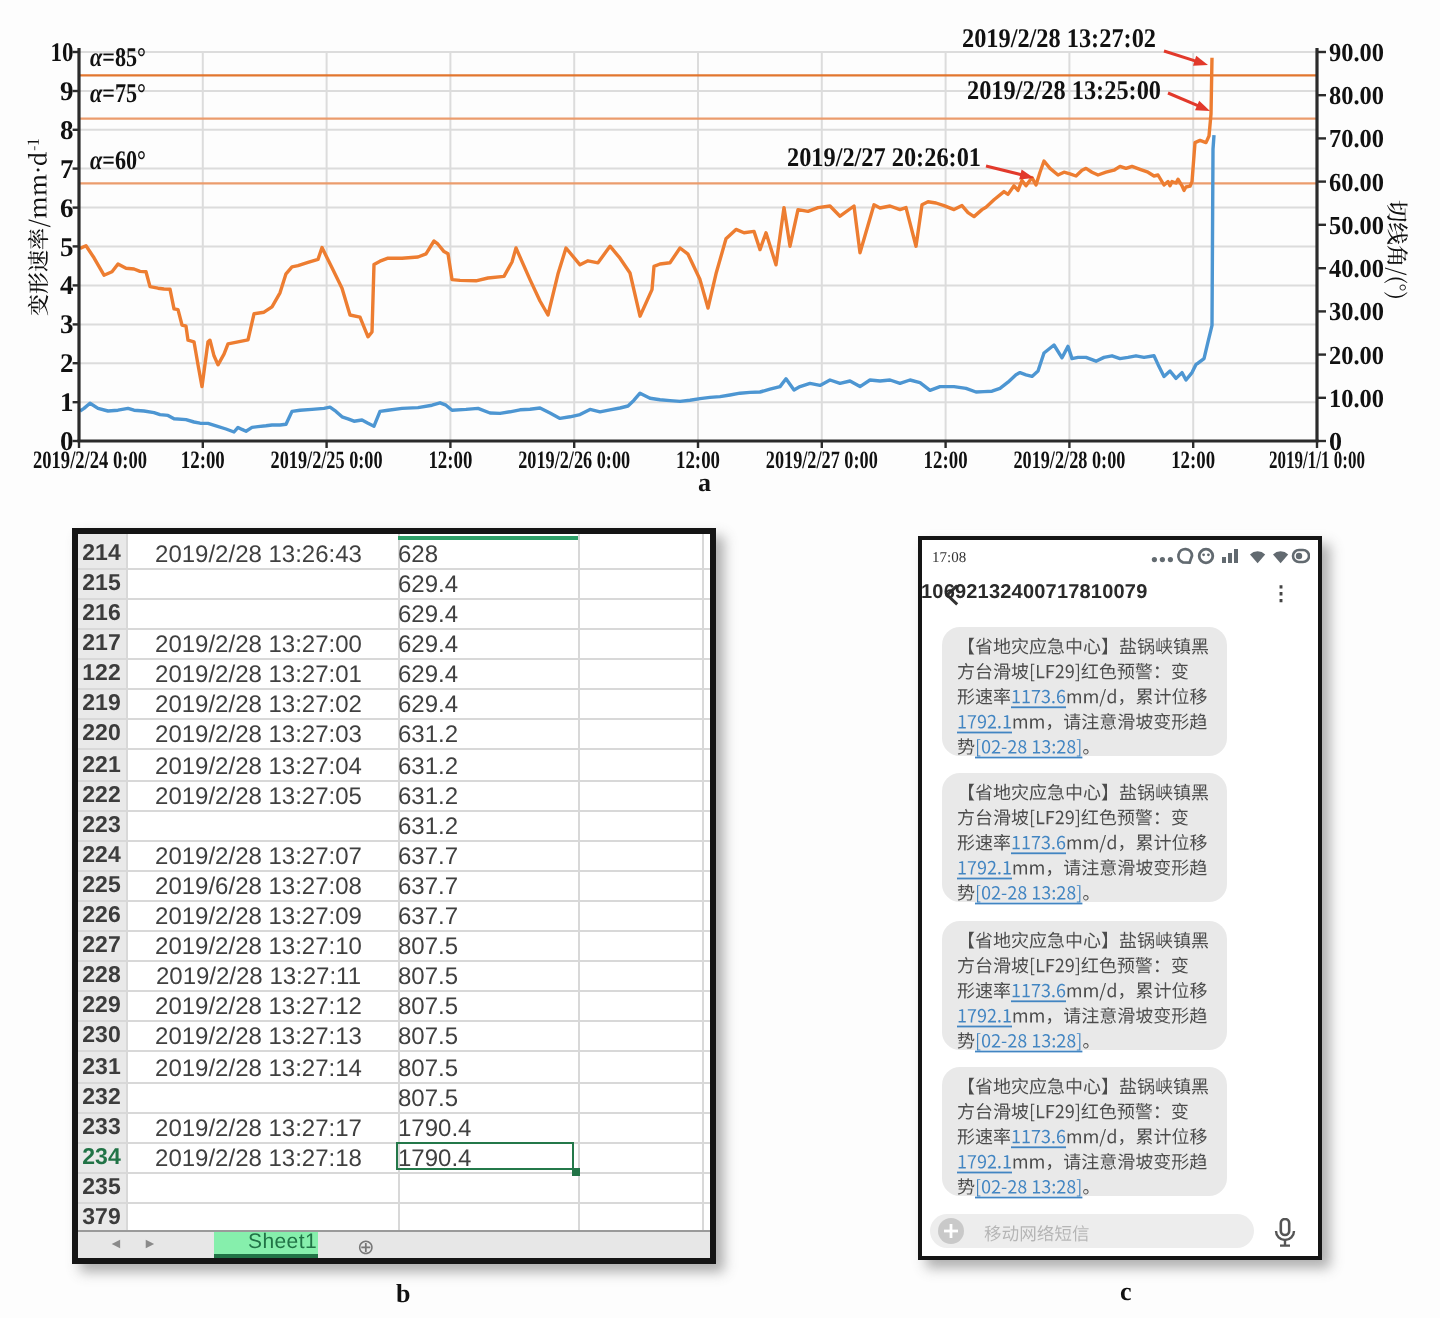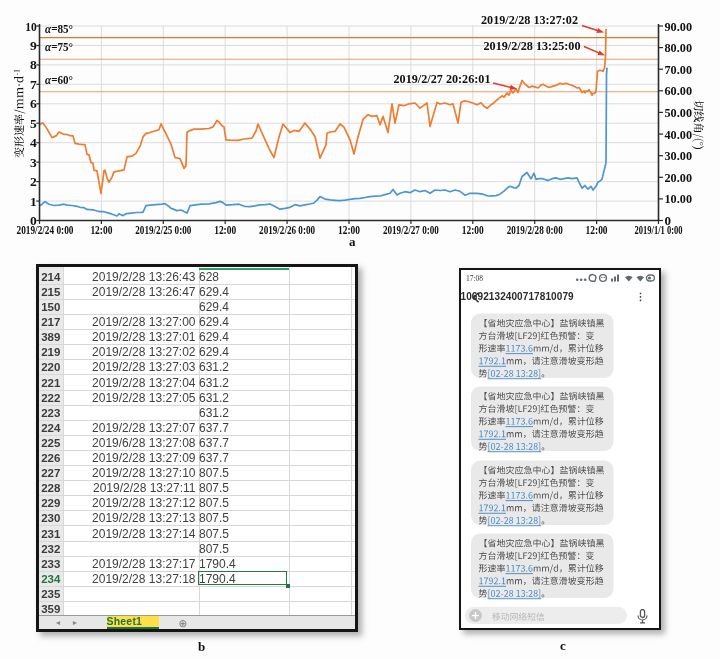--- a/index.html
+++ b/index.html
@@ -2,25 +2,25 @@
 <html><head><meta charset="utf-8"><style>
 html,body{margin:0;padding:0}
 body{width:720px;height:659px;background:#fdfdfd;font-family:"Liberation Sans",sans-serif;position:relative;overflow:hidden}
 #sheet{position:absolute;left:35.5px;top:264px;width:316.5px;height:362px;background:#fff;
 border:3px solid #151515;box-shadow:4px 4px 6px rgba(80,80,80,.45)}
 #sheet .colhd{position:absolute;top:0;bottom:13px;background:#e9e9e9;border-right:1px solid #c8c8c8}
 #sheet .vline{position:absolute;top:0;bottom:13px;width:1px;background:#d8d8d8}
 #sheet .row{position:absolute;left:0;width:100%;height:15.1px;border-bottom:1px solid #d8d8d8;box-sizing:border-box}
 #sheet .rn{position:absolute;left:0;width:24.5px;text-align:center;font-size:11.5px;font-weight:bold;color:#3c3c3c;line-height:14.4px}
 #sheet .rnsel{color:#217346}
-#sheet .ts{position:absolute;left:24.5px;width:132.5px;text-align:right;font-size:12px;color:#404040;line-height:14.8px}
+#sheet .ts{position:absolute;left:24.5px;width:132.5px;text-align:center;font-size:12px;color:#404040;line-height:14.8px}
 #sheet .val{position:absolute;left:160.5px;width:86px;text-align:left;font-size:12px;color:#404040;line-height:14.8px}
 #tabbar{position:absolute;left:0;right:0;bottom:0;height:13px;background:#e7e7e7;border-top:1px solid #9a9a9a}
-#sheettab{position:absolute;left:68px;top:0;width:52px;height:11px;background:#fde047;border-bottom:2px solid #217346;
-color:#217346;font-weight:bold;font-size:10.5px;text-align:left;line-height:11px;letter-spacing:0.2px}
+#sheettab{position:absolute;left:68px;top:0;width:52px;height:11px;background:#86efac;border-bottom:2px solid #217346;
+color:#217346;font-weight:normal;font-size:10.5px;text-align:right;line-height:11px;letter-spacing:0.2px}
 #phone{position:absolute;left:458.5px;top:267.5px;width:198px;height:358px;background:#fff;
 border:2.5px solid #151515;box-shadow:4px 4px 6px rgba(80,80,80,.45)}
 .sub{position:absolute;font-family:"Liberation Serif",serif;font-size:13px;font-weight:bold;color:#111}
 </style></head><body>
 <svg width="720" height="252" viewBox="0 0 720 252" style="position:absolute;left:0;top:0">
     <g stroke="#dcdcdc" stroke-width="1">
       <line x1="39.5" y1="201.1" x2="658.5" y2="201.1"></line>
       <line x1="39.5" y1="181.6" x2="658.5" y2="181.6"></line>
       <line x1="39.5" y1="162.2" x2="658.5" y2="162.2"></line>
       <line x1="39.5" y1="142.7" x2="658.5" y2="142.7"></line>
@@ -151,34 +151,33 @@
     <div class="vline" style="left:250.5px"></div>
     <div class="vline" style="left:312.5px"></div>
     <div style="position:absolute;left:160.5px;top:1.2px;width:90px;height:2px;background:#2e9e68"></div>
     <div class="row" style="top:2.8px">
       <div class="rn">214</div>
       <div class="ts">2019/2/28 13:26:43</div>
       <div class="val">628</div>
     </div>
     <div class="row" style="top:17.9px">
       <div class="rn">215</div>
-      <div class="ts">2019/2/28 13:26:47</div>
       <div class="val">629.4</div>
     </div>
     <div class="row" style="top:33.0px">
-      <div class="rn">150</div>
+      <div class="rn">216</div>
       <div class="val">629.4</div>
     </div>
     <div class="row" style="top:48.1px">
       <div class="rn">217</div>
       <div class="ts">2019/2/28 13:27:00</div>
       <div class="val">629.4</div>
     </div>
     <div class="row" style="top:63.2px">
-      <div class="rn">389</div>
+      <div class="rn">122</div>
       <div class="ts">2019/2/28 13:27:01</div>
       <div class="val">629.4</div>
     </div>
     <div class="row" style="top:78.3px">
       <div class="rn">219</div>
       <div class="ts">2019/2/28 13:27:02</div>
       <div class="val">629.4</div>
     </div>
     <div class="row" style="top:93.4px">
       <div class="rn">220</div>
@@ -252,21 +251,21 @@
       <div class="rn rnsel">234</div>
       <div class="ts">2019/2/28 13:27:18</div>
       <div class="val">1790.4</div>
     </div>
     <div class="row" style="top:319.9px">
       <div class="rn">235</div>
       <div class="ts"></div>
       <div class="val"></div>
     </div>
     <div class="row" style="top:335.0px">
-      <div class="rn">359</div>
+      <div class="rn">379</div>
       <div class="ts"></div>
       <div class="val"></div>
     </div>
     <div style="position:absolute;left:159.5px;top:303.8px;width:89px;height:14.1px;border:1.5px solid #24784a;background:transparent;box-sizing:border-box"></div>
     <div style="position:absolute;left:247.5px;top:316.9px;width:4px;height:4px;background:#217346"></div>
     <div id="tabbar">
       <span style="position:absolute;left:16px;top:3.2px;color:#8a8a8a;font-size:7px">◄</span>
       <span style="position:absolute;left:33px;top:3.2px;color:#8a8a8a;font-size:7px">►</span>
       <div id="sheettab">Sheet1</div>
       <span style="position:absolute;left:140px;top:0.5px;color:#777;font-size:10.5px">⊕</span>

